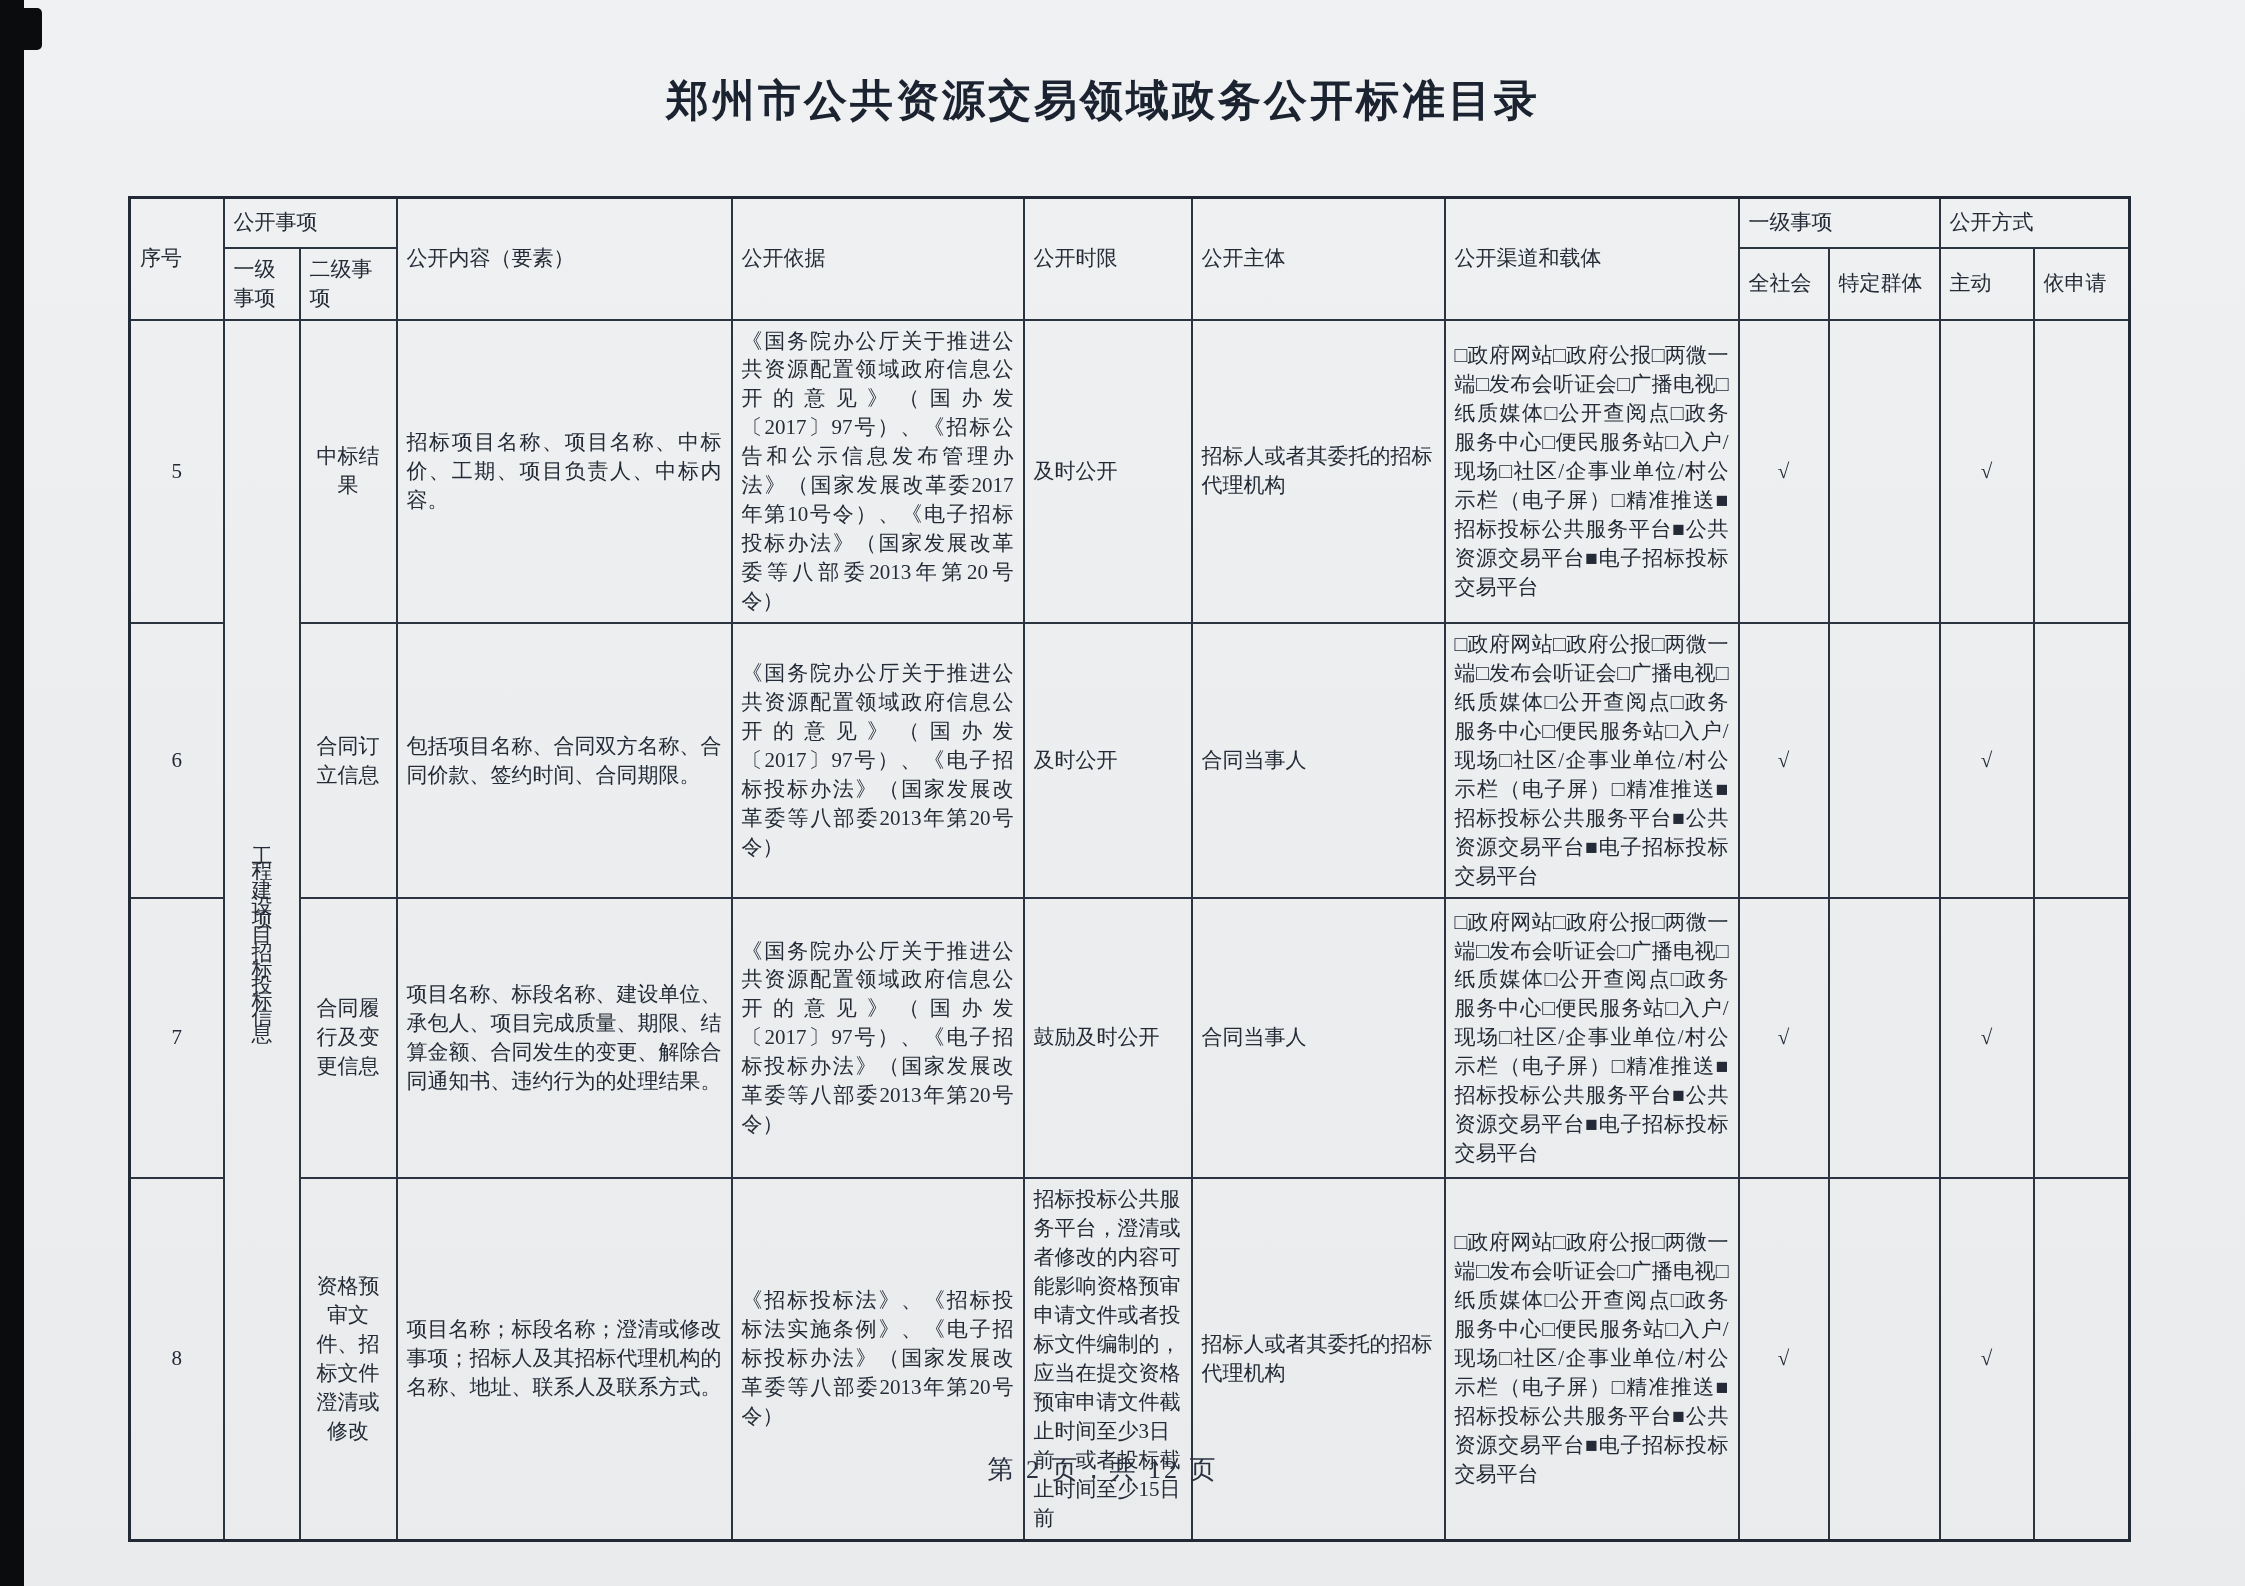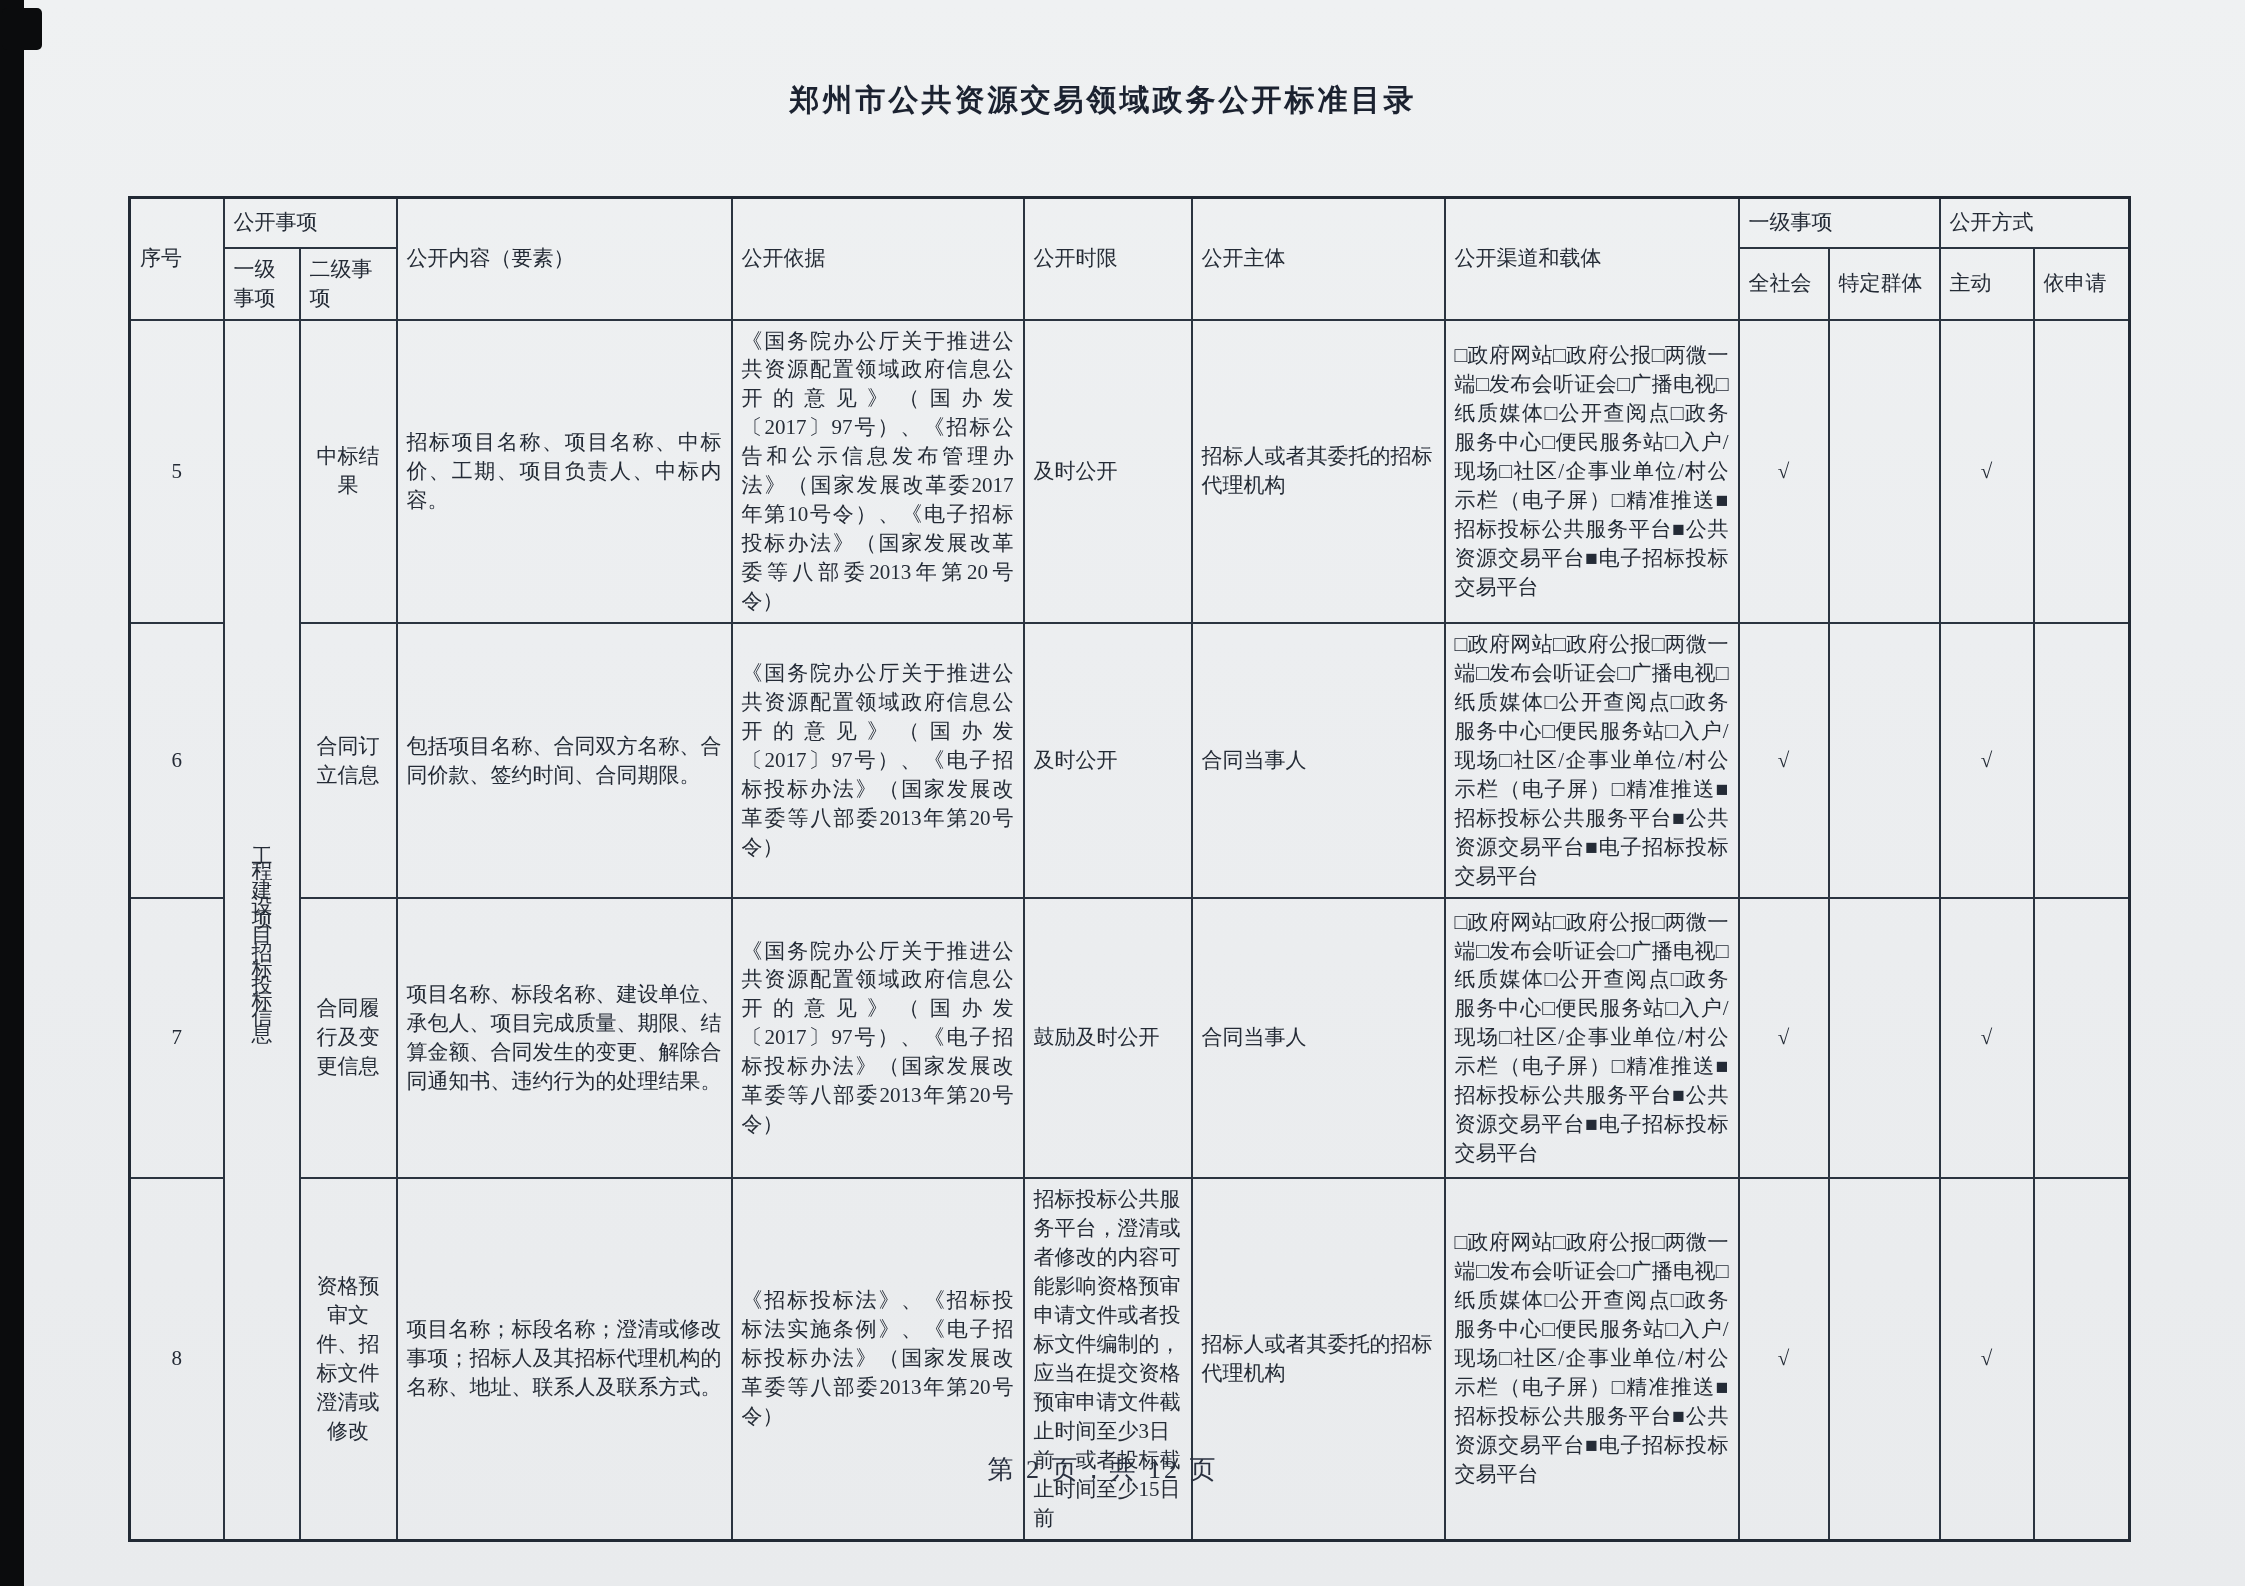--- a/index.html
+++ b/index.html
@@ -5,22 +5,22 @@
   html,body{margin:0;padding:0;}
   body{
     width:2245px;height:1586px;position:relative;overflow:hidden;
     background:linear-gradient(180deg,#eff1f2 0%,#eceef0 40%,#e9ebed 100%);
     font-family:"Liberation Serif","DejaVu Serif","DejaVu Sans",serif;
     color:#242b36;
   }
   .scan-bar{position:absolute;left:0;top:0;width:24px;height:1586px;background:#0b0c0d;}
   .scan-blob{position:absolute;left:2px;top:8px;width:40px;height:42px;background:#0b0c0d;border-radius:5px;}
   .title{
-    position:absolute;left:128px;top:80px;width:1950px;margin:0;
-    text-align:center;font-size:30px;font-weight:bold;letter-spacing:3px;color:#1b2230;
+    position:absolute;left:128px;top:72px;width:1950px;margin:0;
+    text-align:center;font-size:43px;font-weight:bold;letter-spacing:3px;color:#1b2230;
   }
   table.doc-table{
     position:absolute;left:128px;top:196px;width:2000px;
     border-collapse:collapse;table-layout:fixed;
     background:transparent;
   }
   .doc-table th,.doc-table td{
     border:2px solid #2b3440;
     padding:6px 9px;
     vertical-align:middle;

